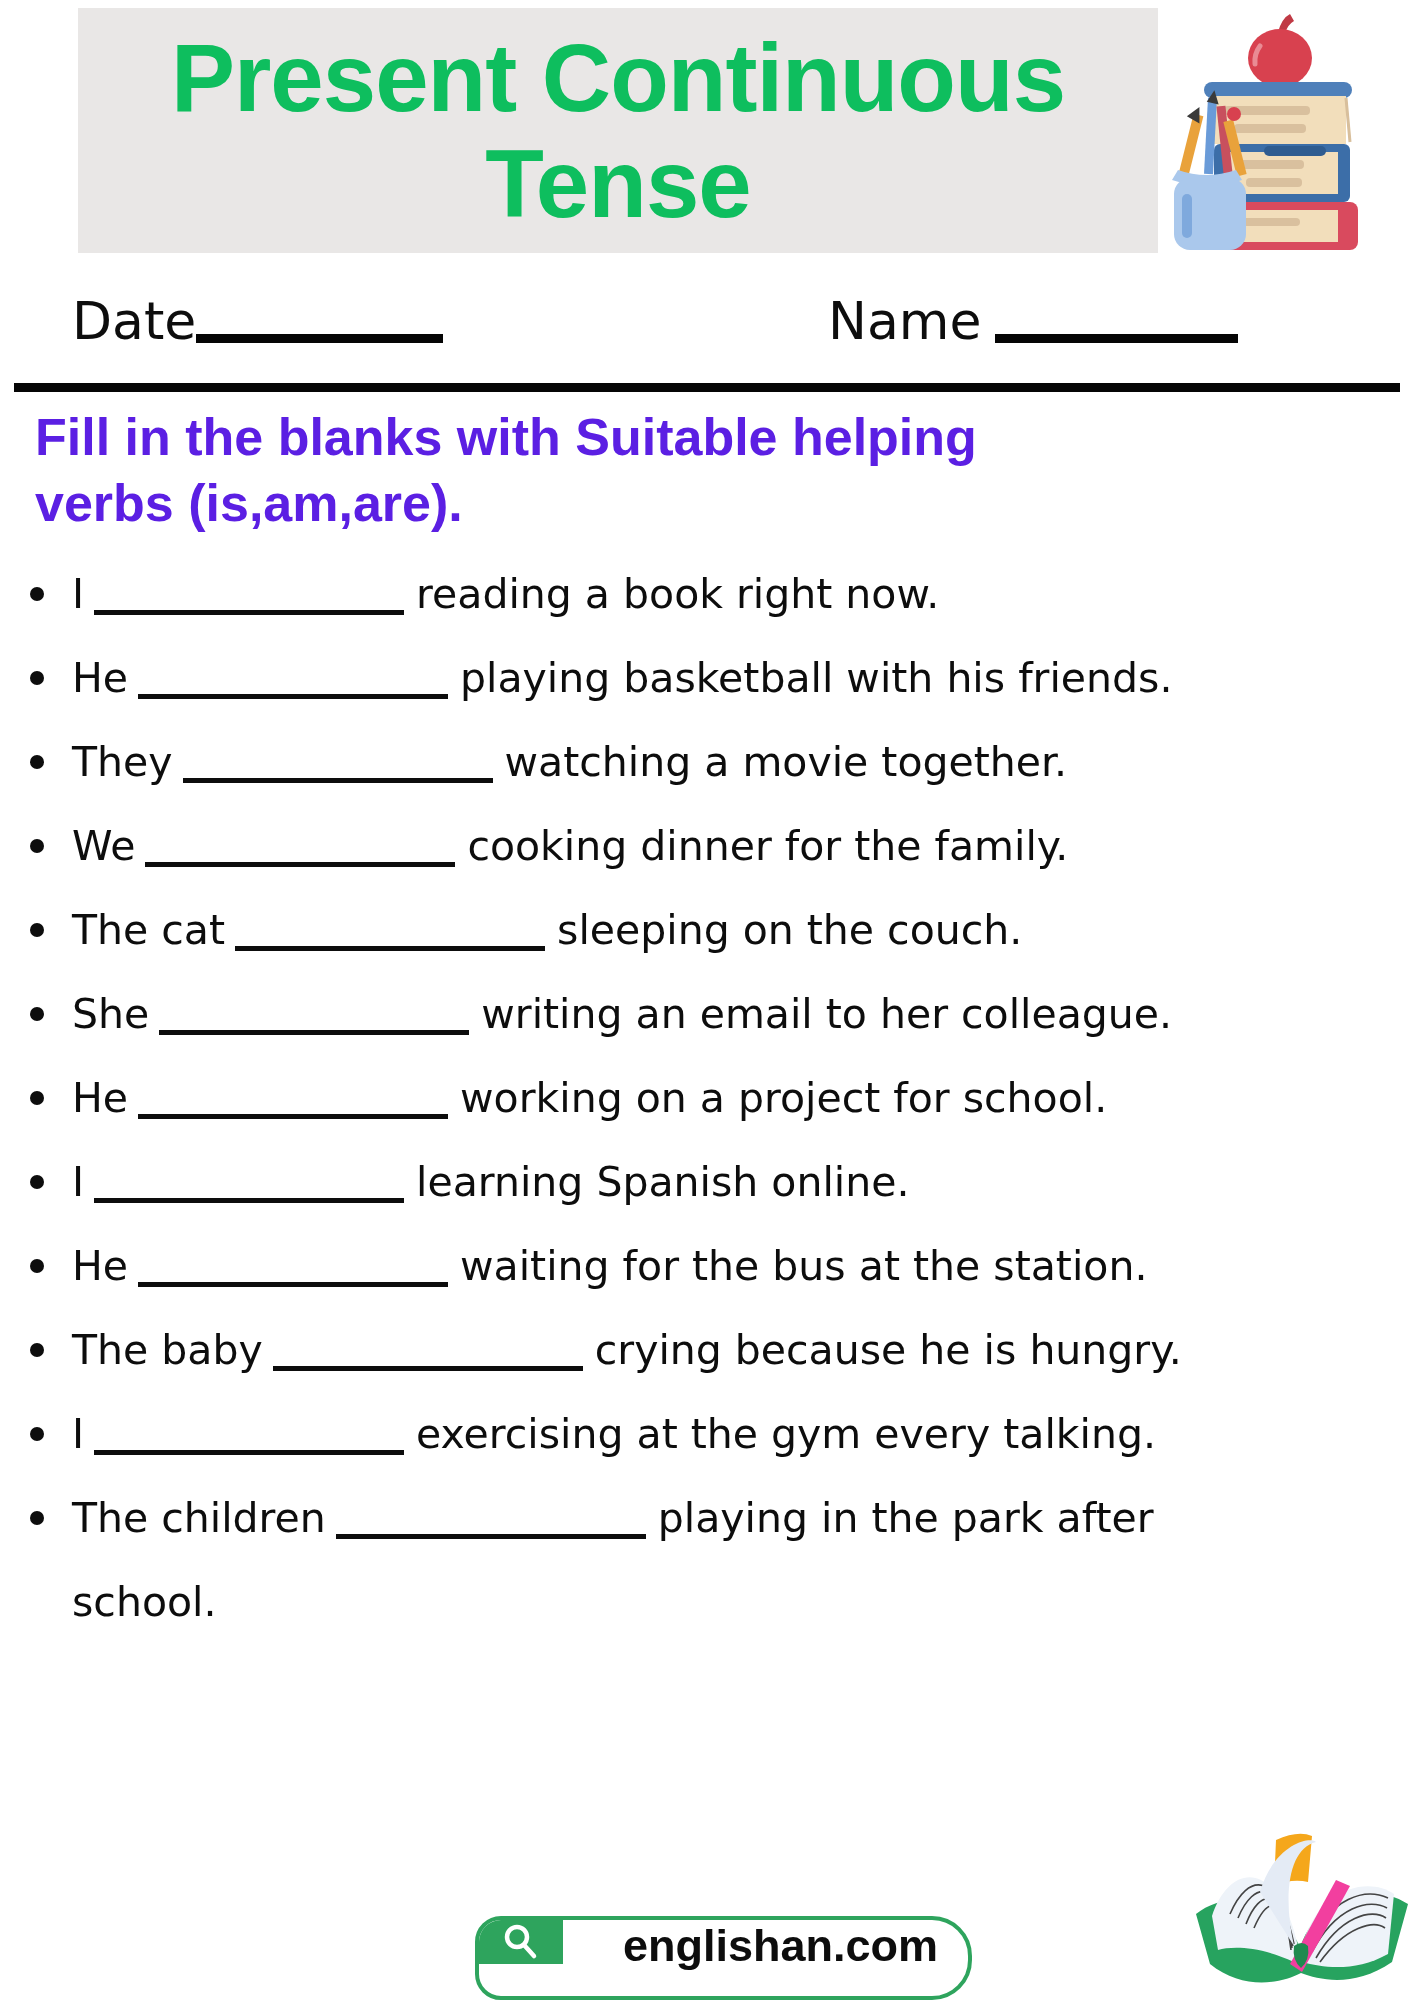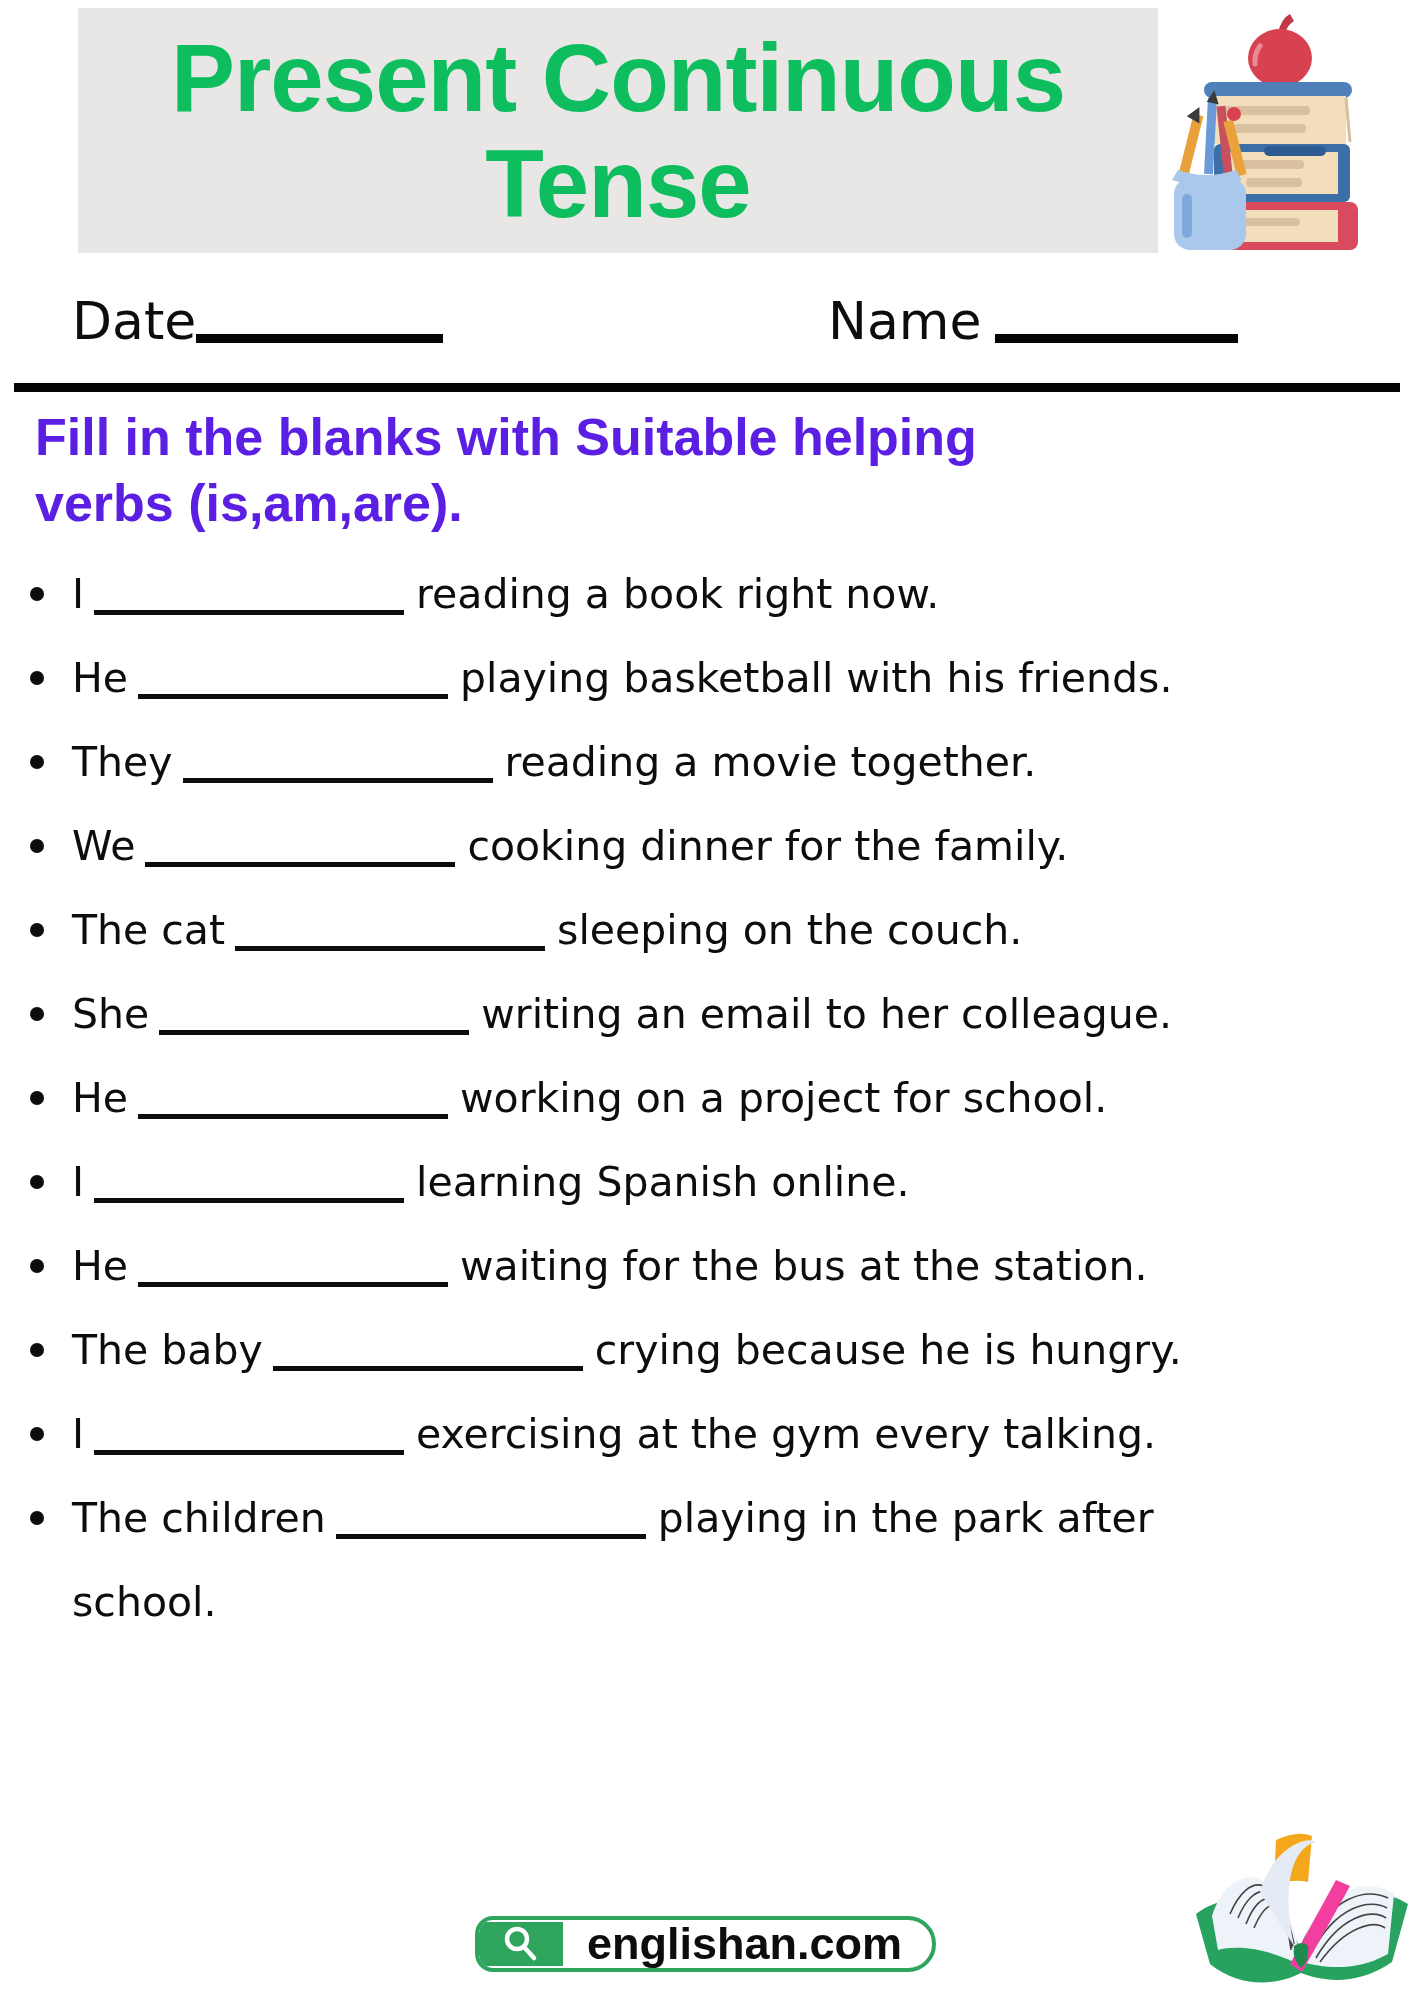--- a/index.html
+++ b/index.html
@@ -55,25 +55,26 @@
     width:14px;height:14px;border-radius:50%;background:#0d0d0d;
   }
   .blank{
     display:inline-block;width:310px;height:34px;
     border-bottom:5px solid #0d0d0d;
     vertical-align:-7px;margin:0 12px 0 10px;
   }
   .after{white-space:pre-line;}
   
   .footer-pill{
-    position:absolute;left:475px;top:1916px;height:56px;
-    display:flex;align-items:center;
+    position:absolute;left:475px;top:1916px;height:84px;
+    display:flex;align-items:flex-start;
     border:4px solid #2ea45d;border-radius:26px 40px 40px 26px;
     background:#ffffff;overflow:hidden;box-sizing:border-box;
     cursor:pointer;
+    gap:36px;
   }
   .pill-icon{width:84px;background:#2ea45d;display:flex;align-items:center;justify-content:center;}
   .pill-text{
     display:flex;align-items:center;padding:0 30px 0 24px;
     font-family:"Liberation Sans",sans-serif;font-weight:700;font-size:45px;color:#0d0d0d;
   }
   .open-book-illustration{position:absolute;left:1190px;top:1796px;}
 </style>
 </head>
 <body>
@@ -141,21 +142,21 @@
   <ul class="sentences">
     <li>
       <span class="before">I</span><span class="blank"></span><span class="after">reading a book right now.</span>
     </li>
 
     <li>
       <span class="before">He</span><span class="blank"></span><span class="after">playing basketball with his friends.</span>
     </li>
 
     <li>
-      <span class="before">They</span><span class="blank"></span><span class="after">reading a movie together.</span>
+      <span class="before">They</span><span class="blank"></span><span class="after">watching a movie together.</span>
     </li>
 
     <li>
       <span class="before">We</span><span class="blank"></span><span class="after">cooking dinner for the family.</span>
     </li>
 
     <li>
       <span class="before">The cat</span><span class="blank"></span><span class="after">sleeping on the couch.</span>
     </li>
 

